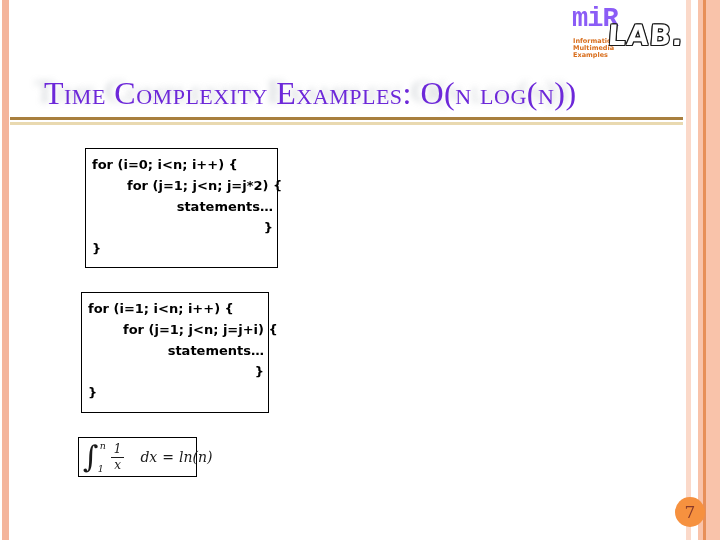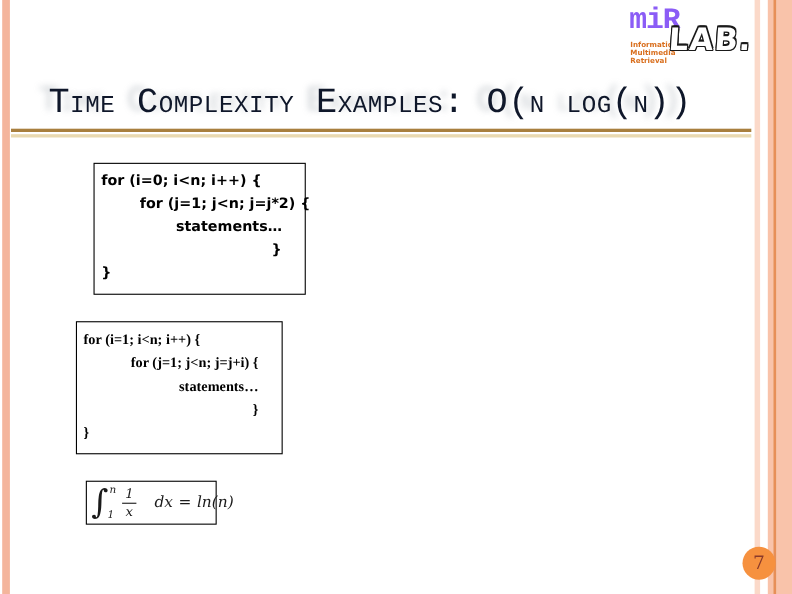--- a/index.html
+++ b/index.html
@@ -42,48 +42,48 @@
     font-size: 28px; font-weight: bold; letter-spacing: 1px;
     color: #ffffff; transform: skewX(-4deg); line-height: 1;
     text-shadow:
       1px 0 #1a1a1a, -1px 0 #1a1a1a, 0 1px #1a1a1a, 0 -1px #1a1a1a,
       1px 1px #1a1a1a, -1px -1px #1a1a1a, 1px -1px #1a1a1a, -1px 1px #1a1a1a;
   }
 
   
   .title {
     position: absolute; left: 44px; top: 77px;
-    font-family: Liberation Mono, monospace;
+    font-family: Liberation Serif, serif;
     font-variant: small-caps;
     font-weight: normal;
     font-size: 32px; line-height: 1.05;
     letter-spacing: 0.5px;
-    color: #0f172a;
+    color: #6d28d9;
     white-space: nowrap;
     text-shadow: -9px -2px 6px rgba(130, 140, 150, 0.40);
   }
   .rule { position: absolute; left: 10px; width: 673px; }
   .rule-dark  { top: 117px; height: 2.5px; background: #a87f3e; }
   .rule-light { top: 122px; height: 2.5px; background: #e9d9b0; }
 
   
   .code-box {
     position: absolute;
     background: #ffffff;
     border: 1.5px solid #000000;
     font-family: "DejaVu Sans", sans-serif;
     font-weight: bold;
     font-size: 13px;
     line-height: 21px;
     color: #000000;
-    padding: 5px 21px 0 6px;
+    padding: 5px 4px 0 6px;
     white-space: nowrap;
   }
   .code-box-1 { left: 85px; top: 148px; width: 193px; height: 120px; }
-  .code-box-2 { left: 69px; top: 292px; width: 188px; height: 121px; font-family: Liberation Serif, serif; }
+  .code-box-2 { left: 81px; top: 292px; width: 188px; height: 121px; }
   .ind0 { padding-left: 0; }
   .ind1 { padding-left: 35px; text-align: right; }
   .ind2 { padding-left: 68px; text-align: right; }
 
   
   .formula-box {
     position: absolute; left: 78px; top: 437px; width: 119px; height: 40px;
     background: #ffffff;
     border: 1.7px solid #000000;
     display: flex; align-items: center;
@@ -129,21 +129,21 @@
   <div class="stripe stripe-r-pale"></div>
   <div class="stripe stripe-r-a"></div>
   <div class="stripe stripe-r-dark"></div>
   <div class="stripe stripe-r-wide"></div>
 
   <div class="logo">
     <div class="logo-brand">miR</div>
     <div class="logo-sub">
       <span>Information</span>
       <span>Multimedia</span>
-      <span>Retrieval</span>
+      <span>Examples</span>
     </div>
     <div class="logo-lab">LAB.</div>
   </div>
 
   <h1 class="title">Time Complexity Examples: O(n log(n))</h1>
   <div class="rule rule-dark"></div>
   <div class="rule rule-light"></div>
 
   <div class="code-box code-box-1">
     <div class="ind0">for (i=0; i&lt;n; i++) {</div>

